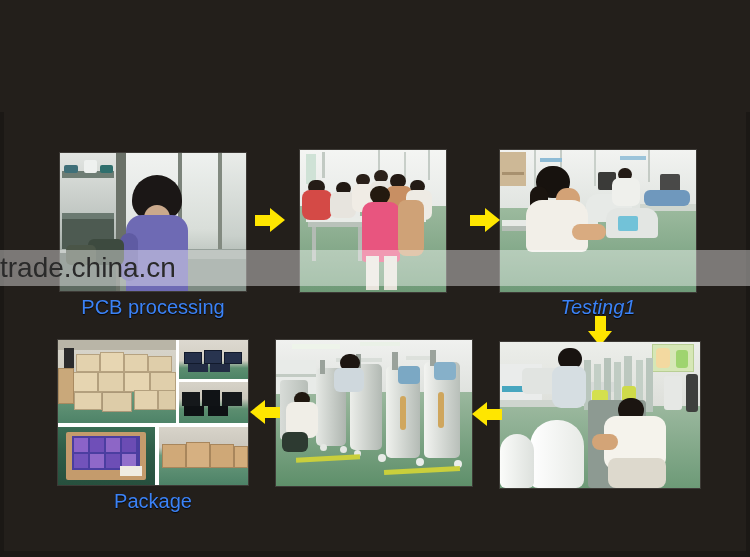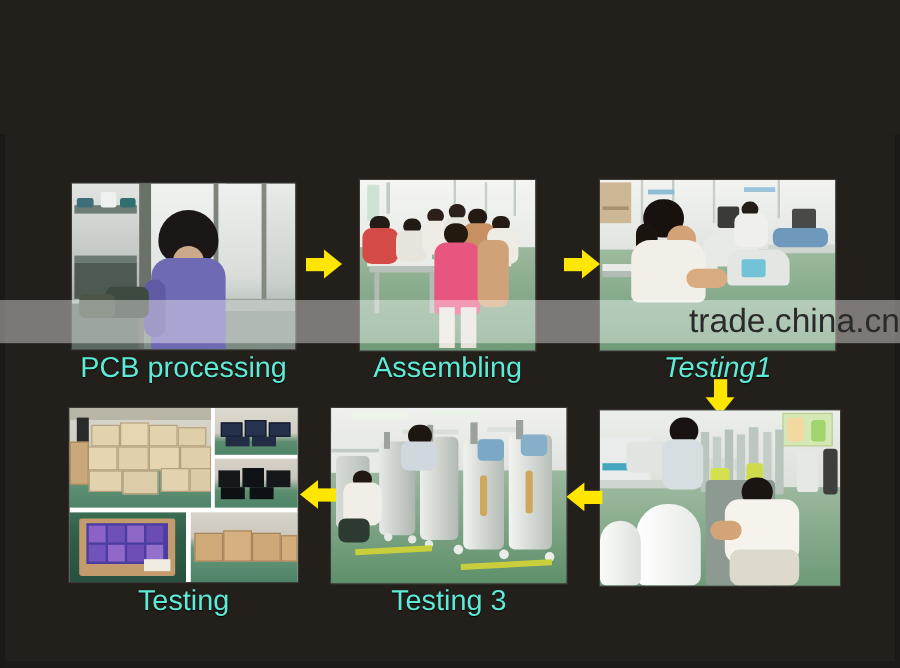--- a/index.html
+++ b/index.html
@@ -77,23 +77,23 @@
     left: 0; top: 0;
     overflow: hidden;
     background: #5a6a62;
     box-shadow: 0 0 0 1px rgba(255,255,255,0.12);
   }
   .caption {
     position: absolute;
     left: 0;
     width: 100%;
     text-align: center;
-    color: #5eead4;
+    color: #3b82f6;
     font-family: "Liberation Sans", sans-serif;
-    font-size: 24px;
+    font-size: 20px;
     line-height: 22px;
     white-space: nowrap;
     text-shadow: 0 1px 1px rgba(0,0,0,0.9);
   }
 
   
   .arrow {
     position: absolute;
     width: 0; height: 0;
   }
@@ -136,21 +136,21 @@
     height: 36px;
     background: rgba(255,255,255,0.40);
     pointer-events: none;
   }
   #watermark-text {
     position: absolute;
     left: 0; top: 250px;
     width: 750px;
     height: 36px;
     line-height: 36px;
-    text-align: right;
+    text-align: left;
     font-family: "Liberation Sans", sans-serif;
     font-size: 28px;
     color: #2a2a2a;
     letter-spacing: 0px;
     pointer-events: none;
   }
 
   
   .scene { position: absolute; left: 0; top: 0; width: 100%; height: 100%; }
   .q { position: absolute; }
@@ -228,21 +228,20 @@
         <div class="q blur" style="left:86px;top:36px;width:26px;height:32px;border-radius:7px;background:#c88f63;"></div>
         <div class="q blur" style="left:110px;top:30px;width:15px;height:13px;border-radius:7px;background:#241b15;"></div>
         <div class="q blur" style="left:106px;top:40px;width:26px;height:30px;border-radius:7px;background:#eeebe4;"></div>
         <div class="q blur" style="left:70px;top:36px;width:20px;height:18px;border-radius:10px;background:#23190f;"></div>
         <div class="q blur" style="left:62px;top:52px;width:38px;height:60px;border-radius:10px 10px 4px 4px;background:#e8557f;"></div>
         <div class="q blur" style="left:66px;top:106px;width:13px;height:34px;background:#e8e4dc;"></div>
         <div class="q blur" style="left:84px;top:106px;width:13px;height:34px;background:#e5e1d9;"></div>
         <div class="q blur" style="left:98px;top:50px;width:26px;height:56px;border-radius:8px;background:#cfa277;"></div>
       </div>
     </div>
-    <div class="caption" style="top:146px;">Assembling</div>
   </div>
 
   <div class="arrow arrow-right" style="left:470px; top:208px; width:32px; height:24px;">
     <div class="shaft"></div>
       <div class="head"></div>
   </div>
 
   <div class="cell" style="left:500px; top:150px; width:196px; height:168px;">
     <div class="photo" style="width:196px; height:142px;">
       <div class="scene" style="background:linear-gradient(to bottom,#e9ebe8 0%,#dfe3df 34%,#8eb091 58%,#6e9a78 100%);">
@@ -356,21 +355,20 @@
         <div class="q" style="left:178px;top:120px;width:8px;height:8px;border-radius:4px;background:#eaedea;"></div>
         <div class="q" style="left:20px;top:116px;width:64px;height:5px;background:#c9cf3c;transform:rotate(-3deg);"></div>
         <div class="q" style="left:108px;top:128px;width:76px;height:5px;background:#c9cf3c;transform:rotate(-3deg);"></div>
         <div class="q blur" style="left:64px;top:14px;width:20px;height:18px;border-radius:9px;background:#1d1611;"></div>
         <div class="q blur" style="left:58px;top:28px;width:30px;height:24px;border-radius:6px;background:#cfd8dd;"></div>
         <div class="q blur" style="left:18px;top:52px;width:16px;height:15px;border-radius:8px;background:#201810;"></div>
         <div class="q blur" style="left:10px;top:62px;width:32px;height:36px;border-radius:8px;background:#f0eee7;"></div>
         <div class="q blur" style="left:6px;top:92px;width:26px;height:20px;border-radius:6px;background:#2d3a31;"></div>
       </div>
     </div>
-    <div class="caption" style="top:150px;">Testing 3</div>
   </div>
 
   <div class="arrow arrow-left" style="left:250px; top:400px; width:30px; height:24px;">
     <div class="shaft"></div>
       <div class="head"></div>
   </div>
 
   <div class="cell" style="left:58px; top:340px; width:190px; height:172px;">
     <div class="photo" style="width:190px; height:145px;">
       <div class="scene" style="background:#ffffff;">
@@ -424,19 +422,19 @@
         <div class="q" style="left:128px;top:102px;width:24px;height:26px;background:#d6b081;border:1px solid #a8865c;box-sizing:border-box;"></div>
         <div class="q" style="left:152px;top:104px;width:24px;height:24px;background:#cfa877;border:1px solid #a8865c;box-sizing:border-box;"></div>
         <div class="q" style="left:176px;top:106px;width:14px;height:22px;background:#d3ad7c;border:1px solid #a8865c;box-sizing:border-box;"></div>
 
         <div class="q" style="left:118px;top:0;width:3px;height:86px;background:#ffffff;"></div>
         <div class="q" style="left:120px;top:39px;width:70px;height:3px;background:#ffffff;"></div>
         <div class="q" style="left:0;top:83px;width:190px;height:4px;background:#ffffff;"></div>
         <div class="q" style="left:97px;top:86px;width:4px;height:59px;background:#ffffff;"></div>
       </div>
     </div>
-    <div class="caption" style="top:150px;">Testing</div>
+    <div class="caption" style="top:150px;">Package</div>
   </div>
 
   <div id="watermark-band"></div>
   <div id="watermark-text">trade.china.cn</div>
 
 </div>
 
 </body></html>

